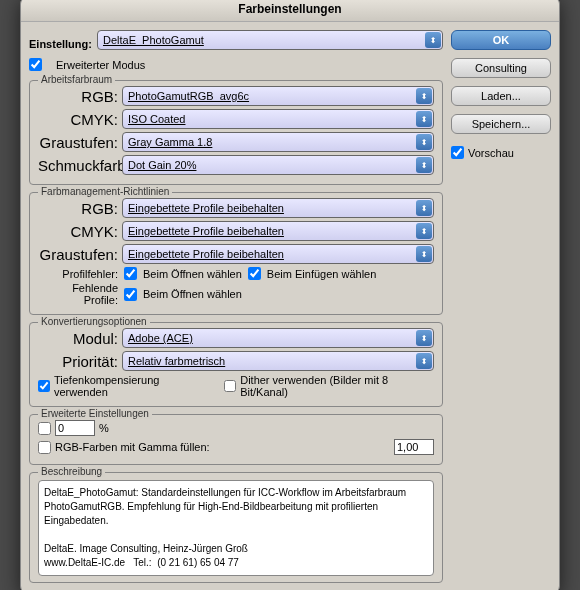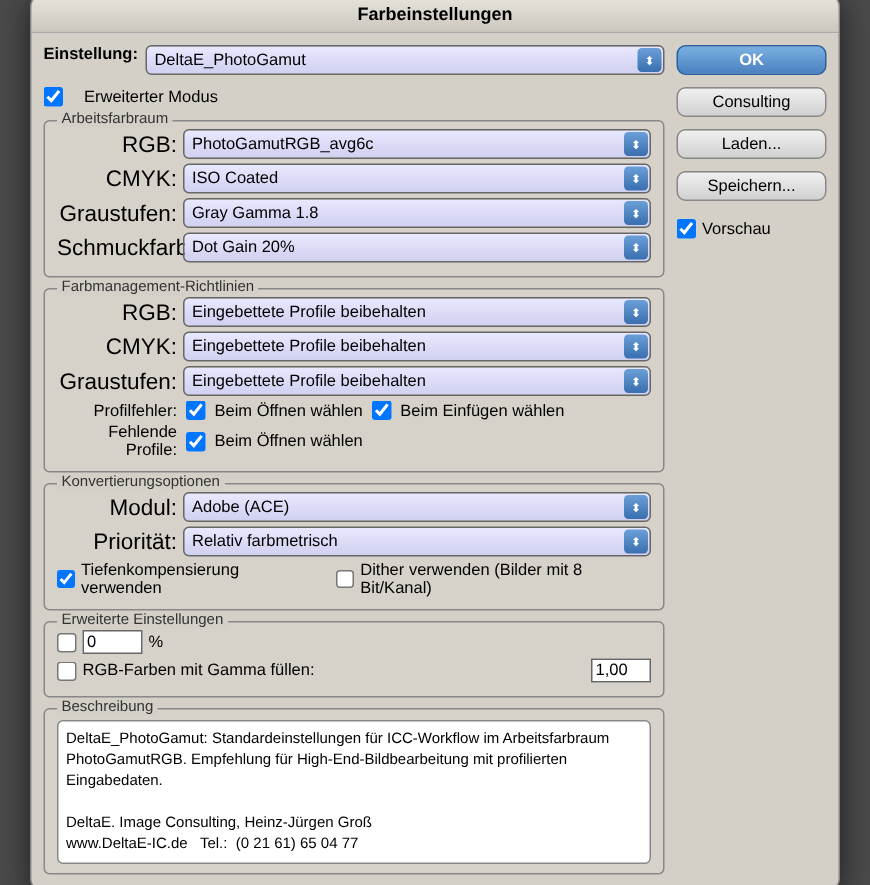--- a/index.html
+++ b/index.html
@@ -44,21 +44,21 @@
     }
     .right-panel {
       width: 100px;
       display: flex;
       flex-direction: column;
       gap: 5px;
       align-items: stretch;
     }
     .einstellung-row {
       display: flex;
-      align-items: flex-start;
+      align-items: flex-end;
       gap: 5px;
       margin-bottom: 3px;
     }
     .einstellung-label {
       font-weight: bold;
       font-size: 11px;
       white-space: nowrap;
     }
     .select-wrapper {
       position: relative;
@@ -68,20 +68,21 @@
       width: 100%;
       height: 20px;
       background: linear-gradient(to bottom, #e8e8ff, #d0d0f0);
       border: 1px solid #666;
       border-radius: 4px;
       padding: 0 20px 0 5px;
       font-size: 11px;
       appearance: none;
       -webkit-appearance: none;
       cursor: pointer;
+      text-decoration: underline;
     }
     .select-arrow {
       position: absolute;
       right: 2px;
       top: 50%;
       transform: translateY(-50%);
       width: 16px;
       height: 16px;
       background: linear-gradient(to bottom, #6a9fd8, #3a6fb0);
       border-radius: 3px;

